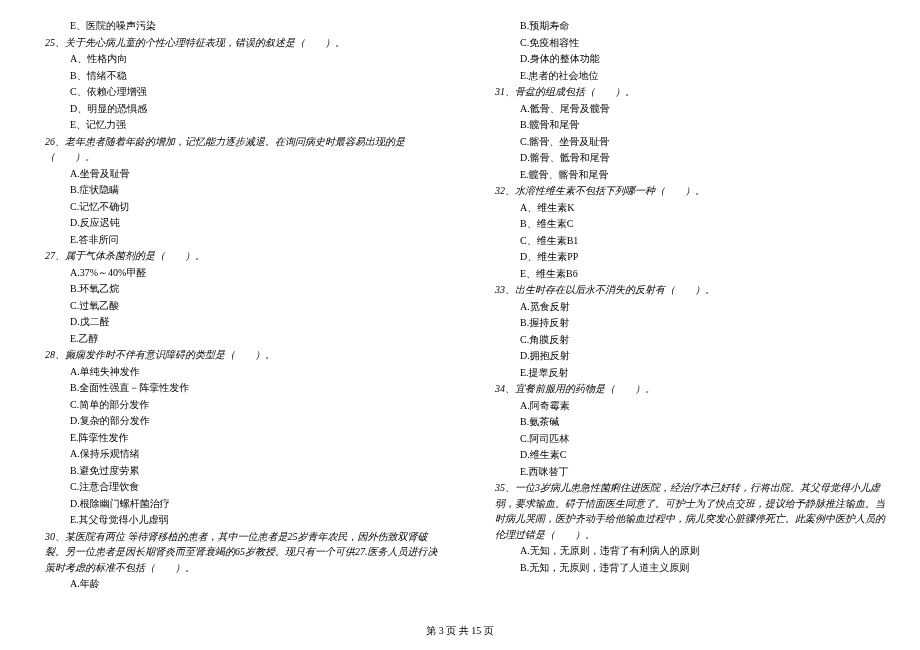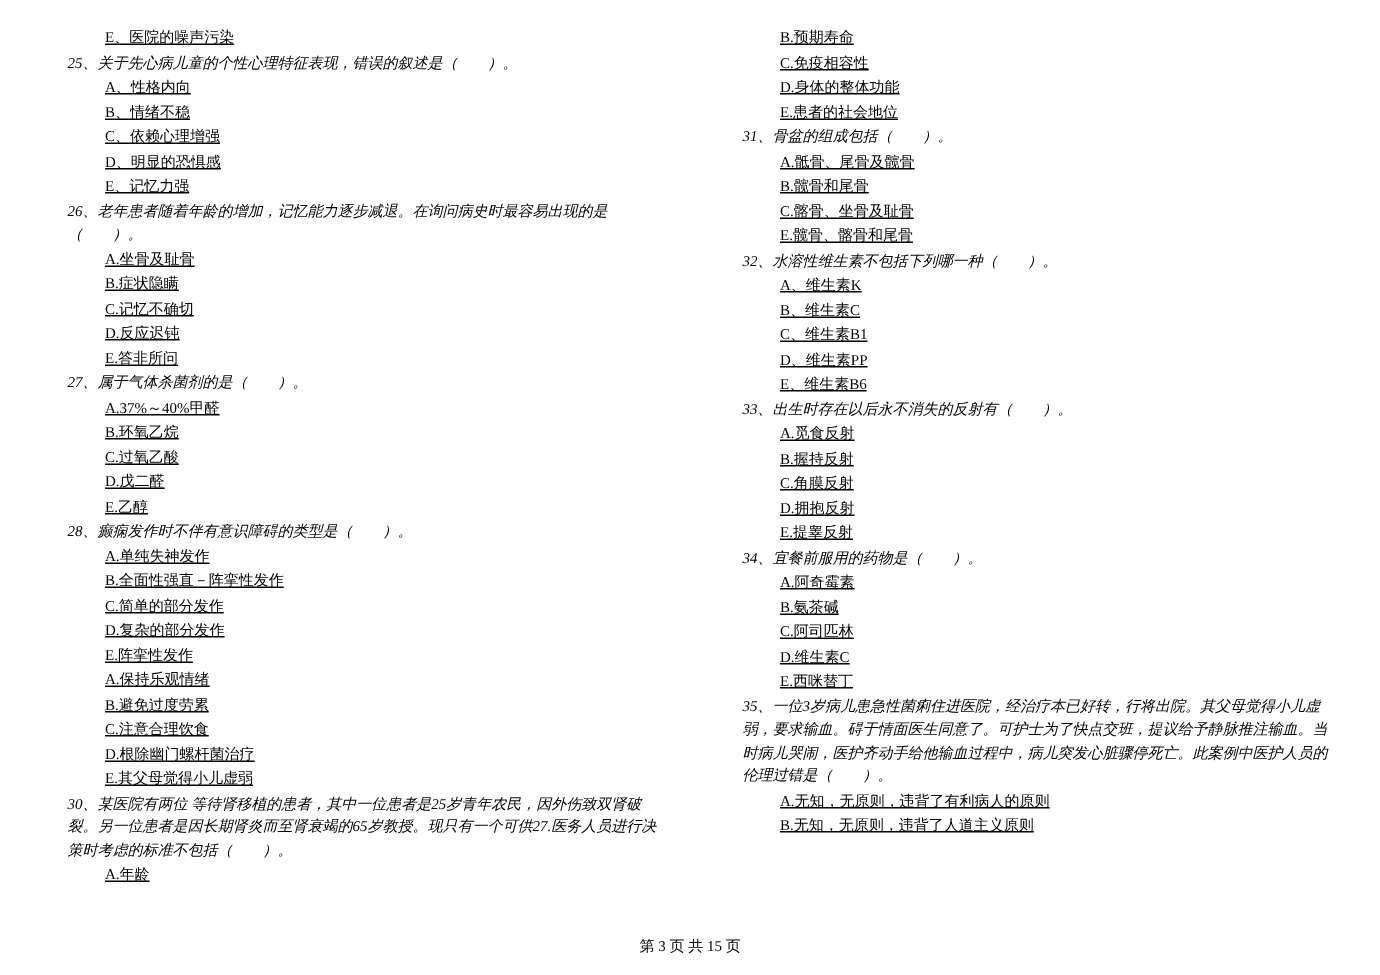--- a/index.html
+++ b/index.html
@@ -22,21 +22,20 @@
       column-gap: 40px;
       column-fill: auto;
       height: 580px;
     }
     .item {
       line-height: 1.55;
       margin-bottom: 1px;
     }
     .indent2 {
       padding-left: 40px;
-      text-decoration: underline;
     }
     .q-text {
       padding-left: 15px;
       font-style: italic;
     }
     .footer {
       position: absolute;
       bottom: 12px;
       left: 0;
       right: 0;
@@ -82,20 +81,21 @@
     <div class="item q-text">30、某医院有两位 等待肾移植的患者，其中一位患者是25岁青年农民，因外伤致双肾破裂。另一位患者是因长期肾炎而至肾衰竭的65岁教授。现只有一个可供27.医务人员进行决策时考虑的标准不包括（　　）。</div>
     <div class="item indent2">A.年龄</div>
     <div class="item indent2">B.预期寿命</div>
     <div class="item indent2">C.免疫相容性</div>
     <div class="item indent2">D.身体的整体功能</div>
     <div class="item indent2">E.患者的社会地位</div>
     <div class="item q-text">31、骨盆的组成包括（　　）。</div>
     <div class="item indent2">A.骶骨、尾骨及髋骨</div>
     <div class="item indent2">B.髋骨和尾骨</div>
     <div class="item indent2">C.髂骨、坐骨及耻骨</div>
+    <div class="item indent2">D.髂骨、骶骨和尾骨</div>
     <div class="item indent2">E.髋骨、髂骨和尾骨</div>
     <div class="item q-text">32、水溶性维生素不包括下列哪一种（　　）。</div>
     <div class="item indent2">A、维生素K</div>
     <div class="item indent2">B、维生素C</div>
     <div class="item indent2">C、维生素B1</div>
     <div class="item indent2">D、维生素PP</div>
     <div class="item indent2">E、维生素B6</div>
     <div class="item q-text">33、出生时存在以后永不消失的反射有（　　）。</div>
     <div class="item indent2">A.觅食反射</div>
     <div class="item indent2">B.握持反射</div>

